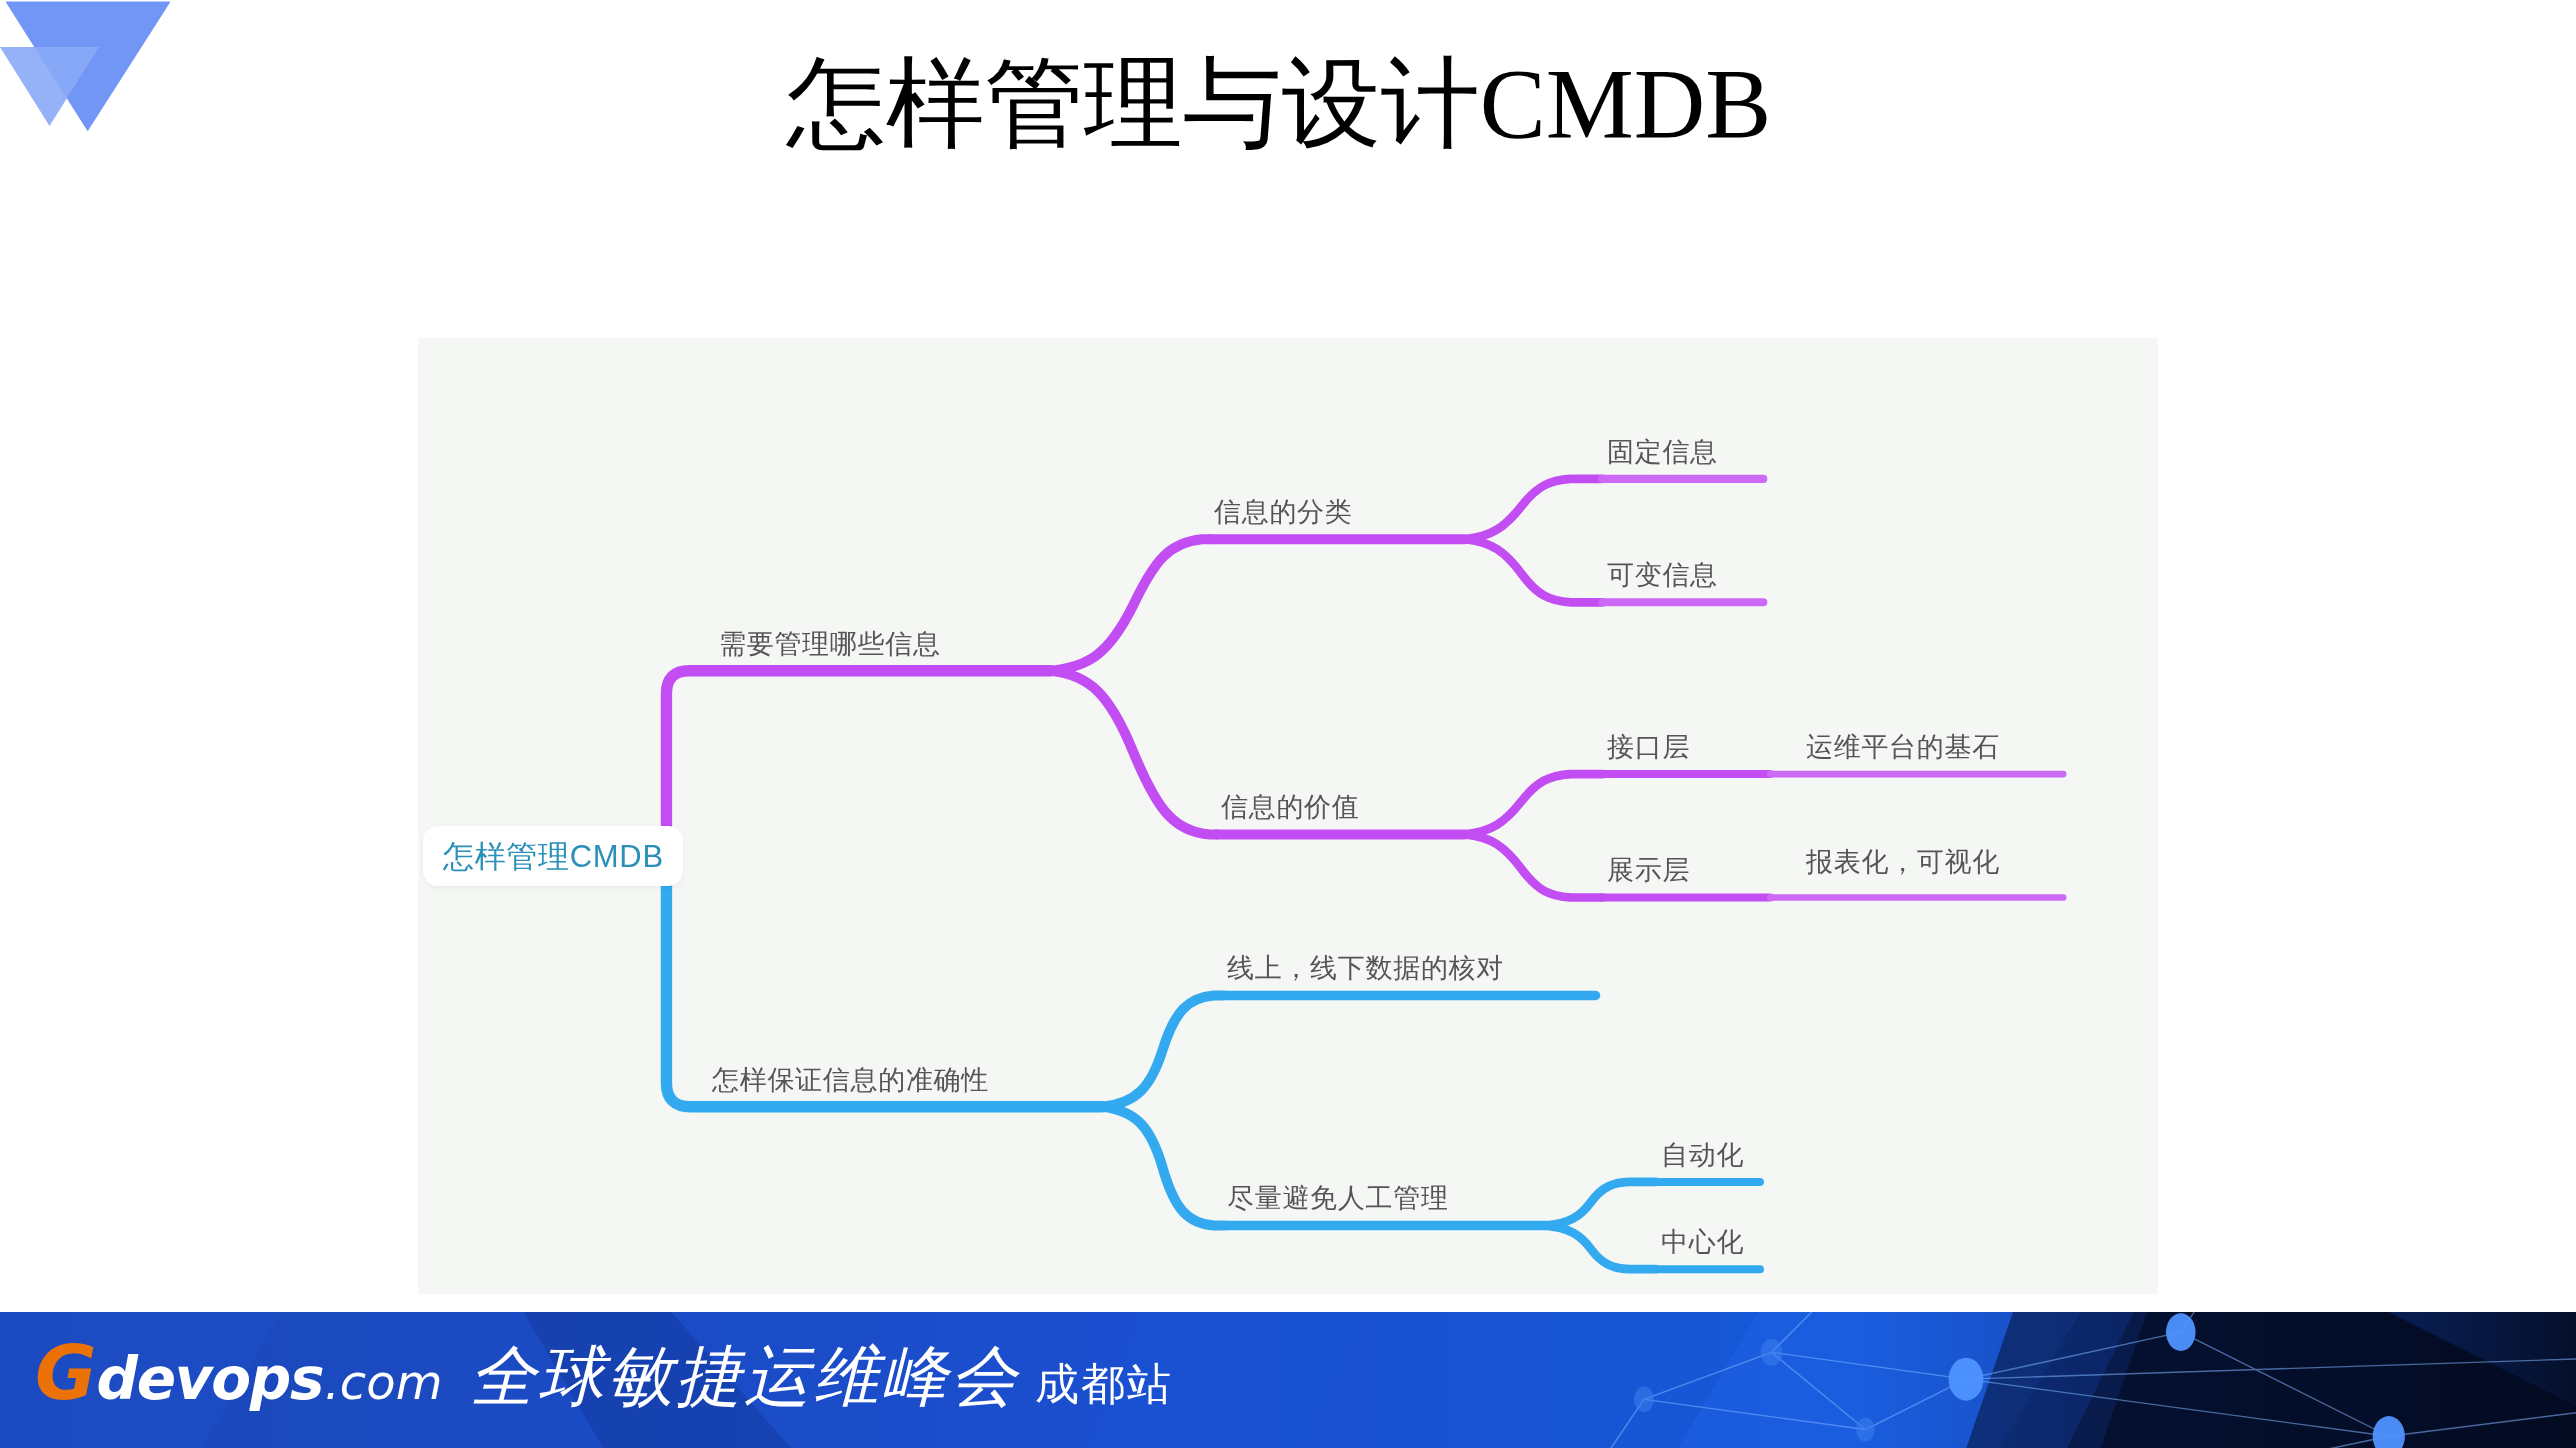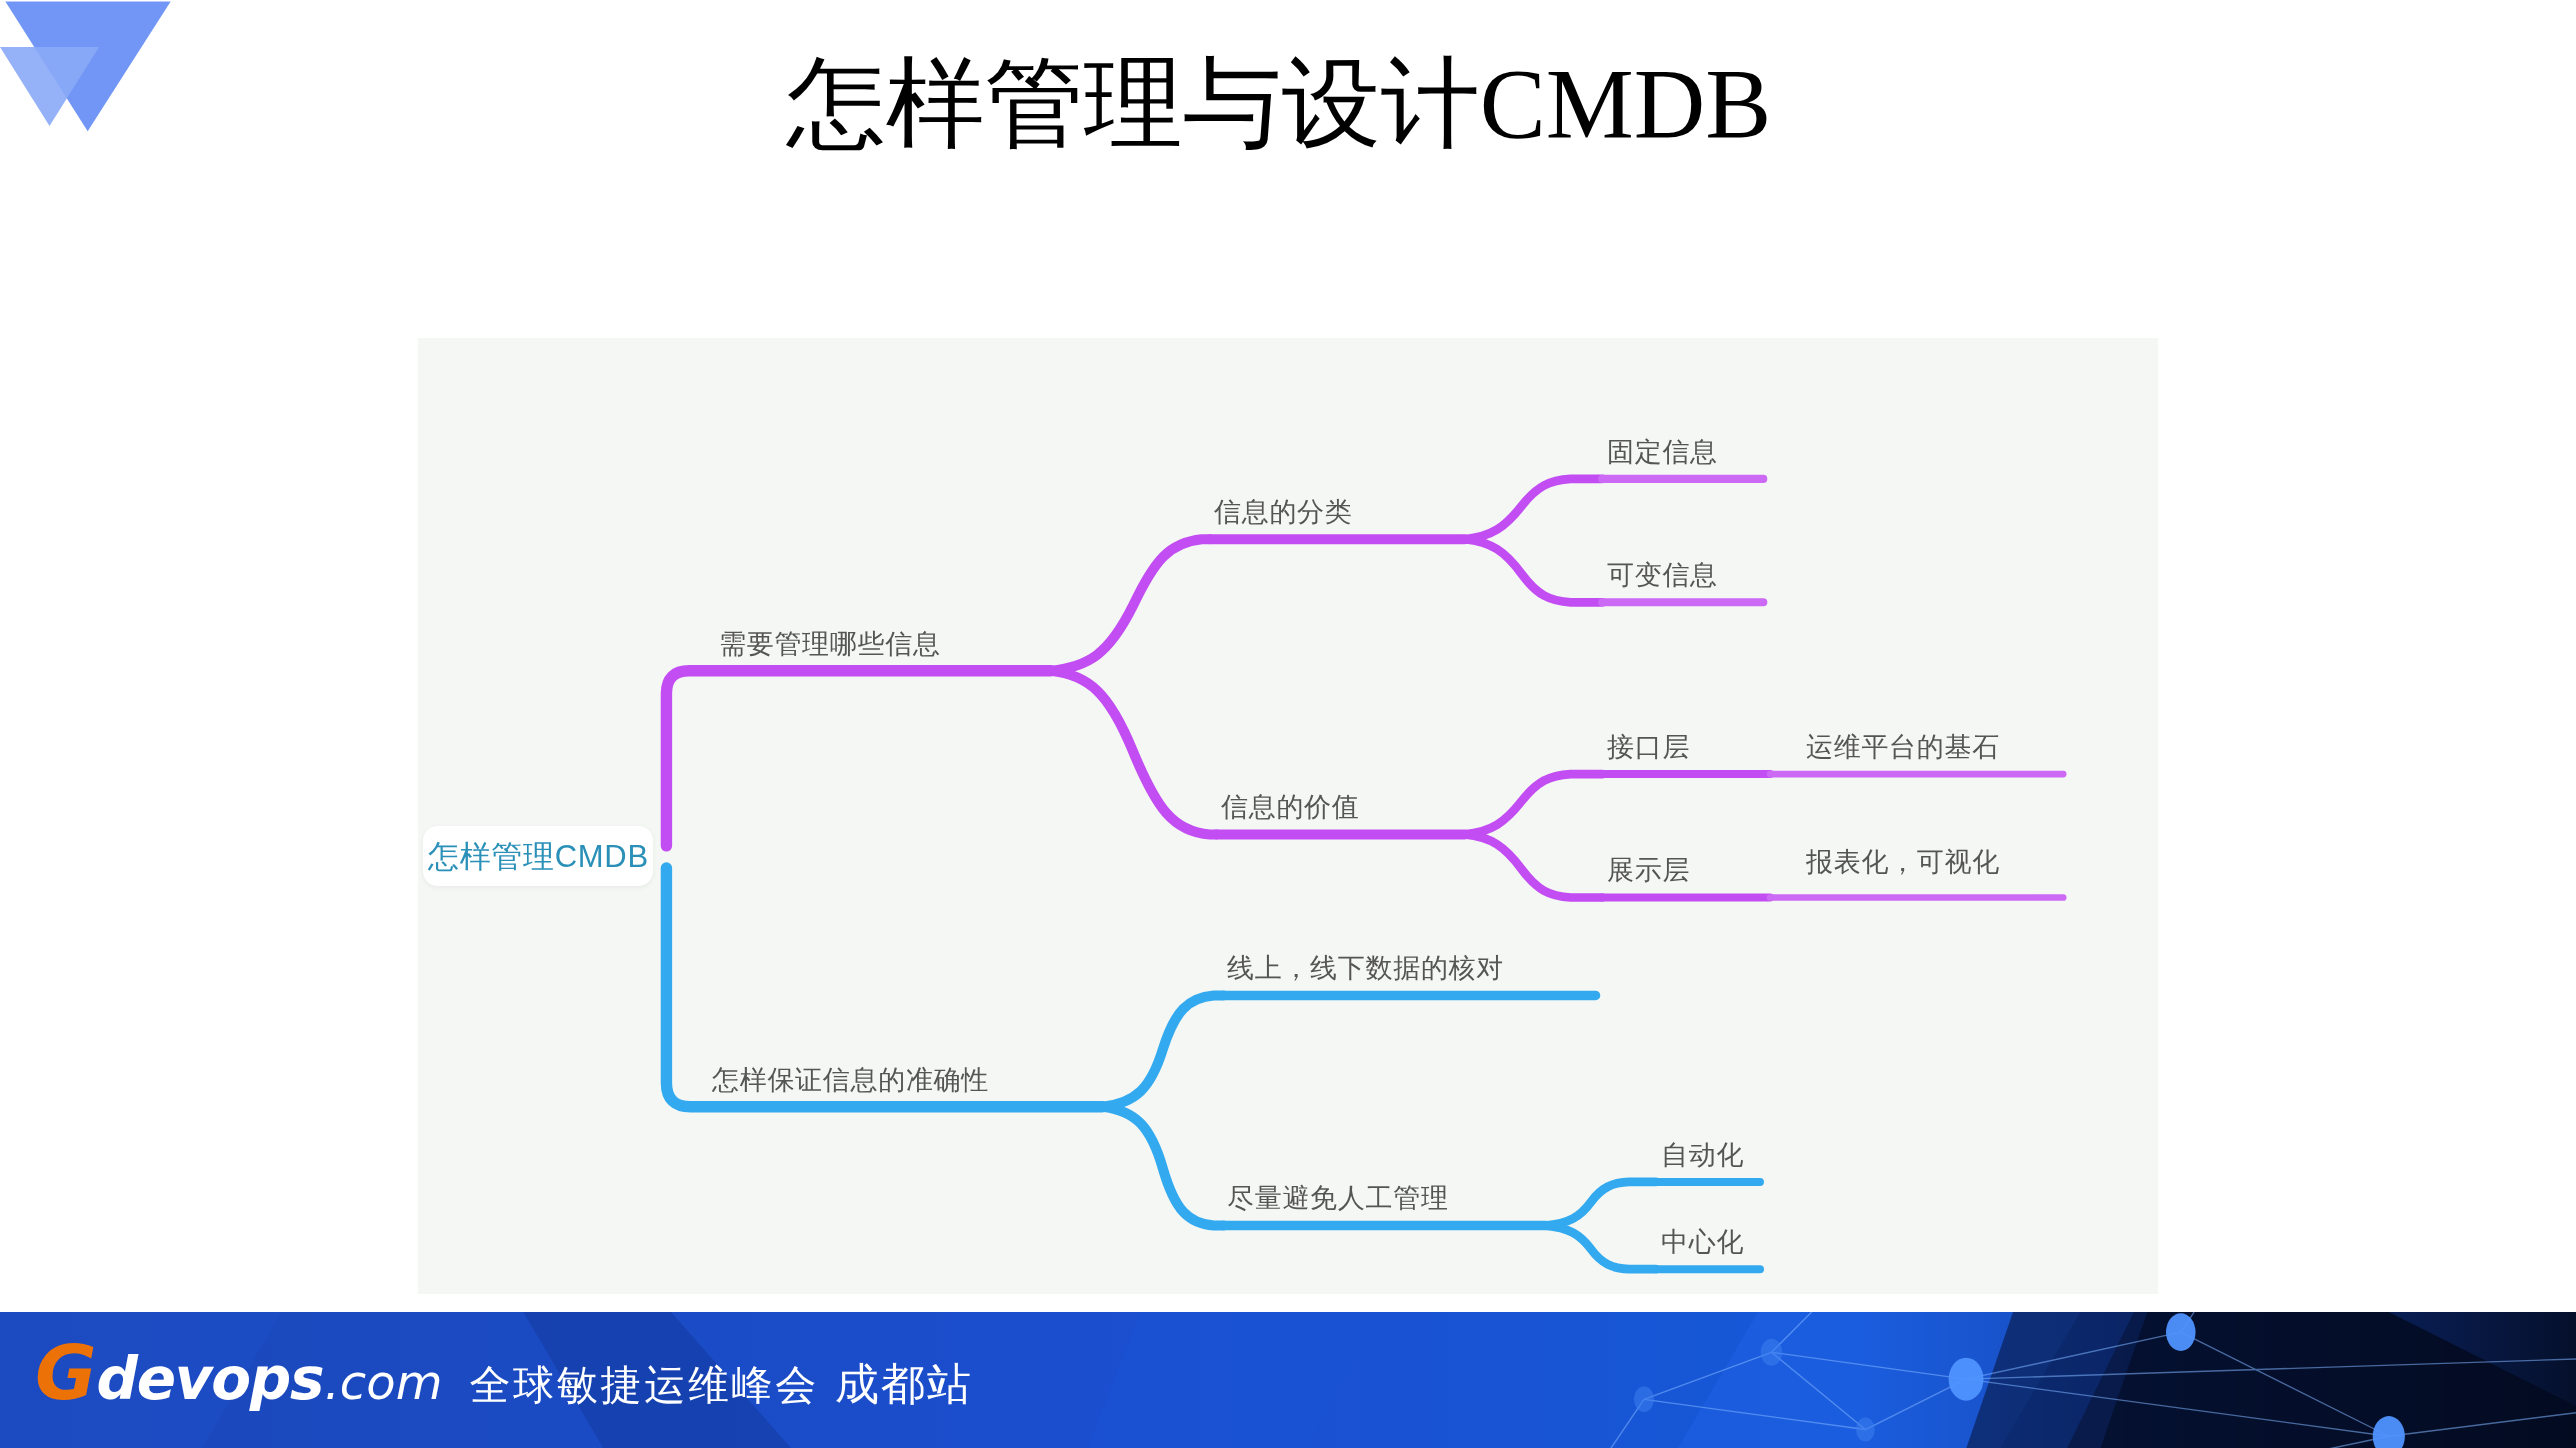--- a/index.html
+++ b/index.html
@@ -133,21 +133,22 @@
     font-family: "DejaVu Sans", sans-serif;
     font-style: italic;
     font-size: 48px;
     line-height: 1;
     margin-left: 1.3px;
     text-align: right;
   }
   #footer-summit {
     color: #ffffff;
     font-family: "Liberation Serif", "DejaVu Serif", serif;
-    font-size: 41px;
+    font-style: italic;
+    font-size: 66px;
     line-height: 1;
     margin-left: 27px;
     letter-spacing: 2.7px;
   }
   #footer-city {
     color: #ffffff;
     font-family: "Liberation Serif", "DejaVu Serif", serif;
     font-size: 44px;
     line-height: 1;
     margin-left: 16px;
@@ -200,21 +201,21 @@
       <path d="M 1200 980 L 1755 980" stroke="#33aaf0" stroke-width="14"></path>
 
       <path d="M 1200 1323 L 1680 1323" stroke="#33aaf0" stroke-width="14"></path>
       <path d="M 1680 1323 C 1715 1320 1732 1310 1748 1288 C 1764 1266 1780 1259 1805 1258 L 1845 1258" stroke="#33aaf0" stroke-width="13"></path>
       <path d="M 1680 1323 C 1715 1326 1732 1336 1748 1358 C 1764 1380 1780 1387 1805 1388 L 1845 1388" stroke="#33aaf0" stroke-width="13"></path>
       <path d="M 1845 1258 L 2000 1258" stroke="#33aaf0" stroke-width="12"></path>
       <path d="M 1845 1388 L 2000 1388" stroke="#33aaf0" stroke-width="12"></path>
     </g>
   </svg>
 
-  <div id="root-node" style="left:5.4px; top:488px; width:230px; height:60px;">
+  <div id="root-node" style="left:5.4px; top:488px; width:260px; height:60px;">
     <span id="root-node-label">怎样管理CMDB</span>
   </div>
 
   <div class="mm-label" style="left:292px; top:293px;margin-left:9px;">需要管理哪些信息</div>
   <div class="mm-label" style="left:294px; top:729px;">怎样保证信息的准确性</div>
 
   <div class="mm-label" style="left:796px; top:161px;">信息的分类</div>
   <div class="mm-label" style="left:803px; top:456px;">信息的价值</div>
 
   <div class="mm-label" style="left:1189px; top:101px;">固定信息</div>

